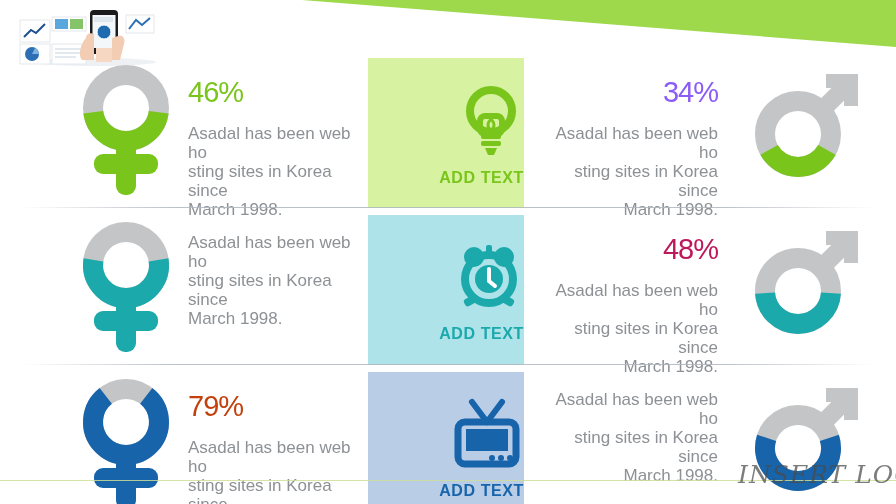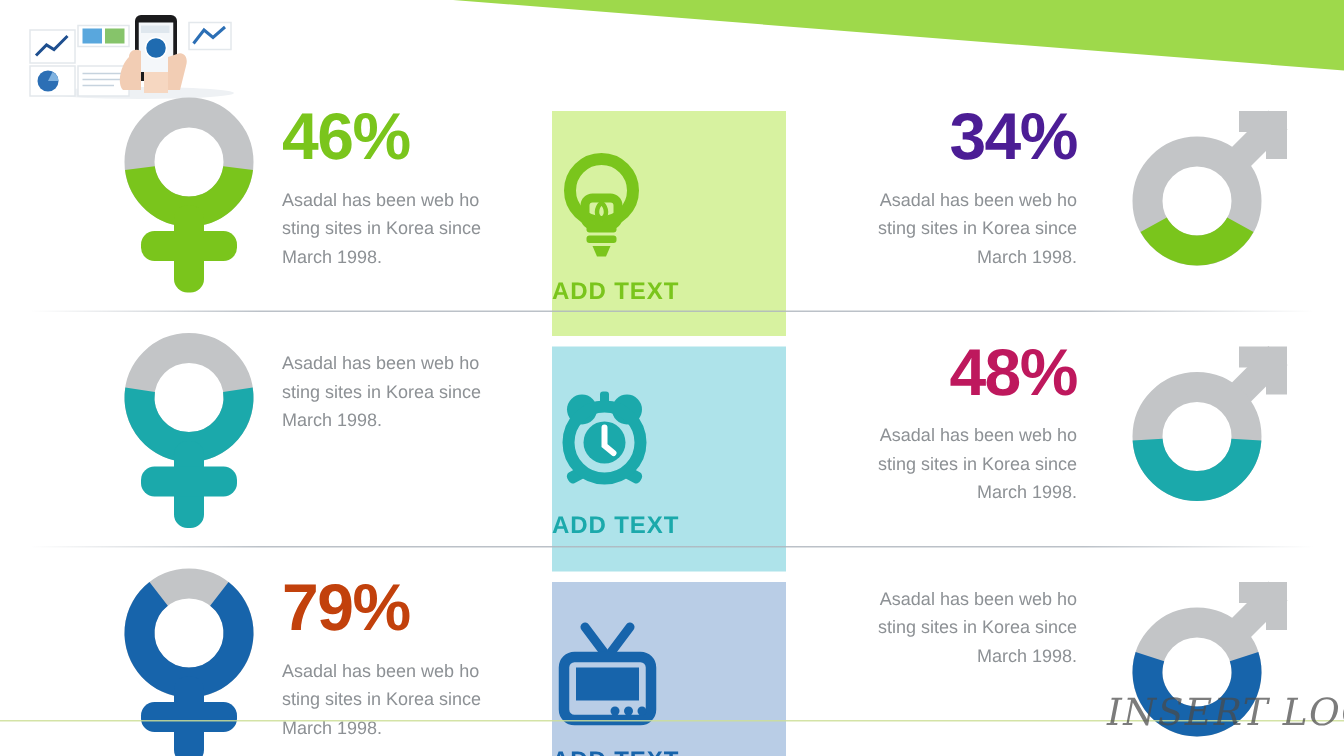--- a/index.html
+++ b/index.html
@@ -82,46 +82,45 @@
     left: 128px;
     width: 178px;
     text-align: left;
   }
   .txt-right {
     left: 0px;
     width: 182px;
     text-align: right;
   }
   .pct {
-    font-size: 44px;
-    font-weight: bold;
+    font-size: 29px;
+    font-weight: normal;
     line-height: 48px;
     letter-spacing: -1px;
     margin: 0;
   }
   .desc {
-    font-size: 12px;
+    font-size: 17px;
     line-height: 19px;
     color: #8d9195;
     margin: 8px 0 0 0;
     white-space: pre-line;
   }
 
   
   .center-panel {
     position: absolute;
     left: 368px;
     top: 2px;
     width: 156px;
     height: 150px;
     display: flex;
     flex-direction: column;
-    align-items: flex-start;
+    align-items: flex-end;
     justify-content: center;
-    margin-top: 16px;
   }
   .center-icon {
     margin-top: 4px;
   }
   .center-label {
     font-size: 16px;
     font-weight: bold;
     letter-spacing: 0.6px;
     margin-top: 8px;
   }
@@ -217,21 +216,21 @@
           <rect x="23" y="51" width="20" height="5" rx="2" stroke="none" fill="#7ac51c"></rect>
           <rect x="23" y="58" width="20" height="5" rx="2" stroke="none" fill="#7ac51c"></rect>
           <path d="M27 65 L39 65 L36 72 L30 72 Z" stroke="none" fill="#7ac51c"></path>
         </svg>
       </div>
       <div class="center-label" style="color: rgb(122, 197, 28);">ADD TEXT</div>
     </div>
 
     <div class="cell-right">
       <div class="txt-block txt-right">
-        <p class="pct" style="color: #4c1d95;">34%</p>
+        <p class="pct" style="color: #8b5cf6;">34%</p>
         <p class="desc">Asadal has been  web ho
 sting sites in Korea since
 March 1998.</p>
       </div>
       <div class="sym-wrap sym-right">
         <svg width="130" height="130" viewBox="0 0 130 130">
           <path d="M78 52 L112 18" stroke="#c3c5c7" stroke-width="18" stroke-linecap="butt"></path>
           <path d="M86 12 L118 12 L118 44 L104 44 L104 26 L86 26 Z" fill="#c3c5c7"></path>
           <circle cx="58" cy="72" r="33" fill="none" stroke="#c3c5c7" stroke-width="20"></circle>
           <path id="mArc0" d="M 86.9181204414475 87.8978712453566 A 33 33 0 0 1 29.0818795585525 87.8978712453566" fill="none" stroke="#7ac51c" stroke-width="20" stroke-linecap="butt"></path>

